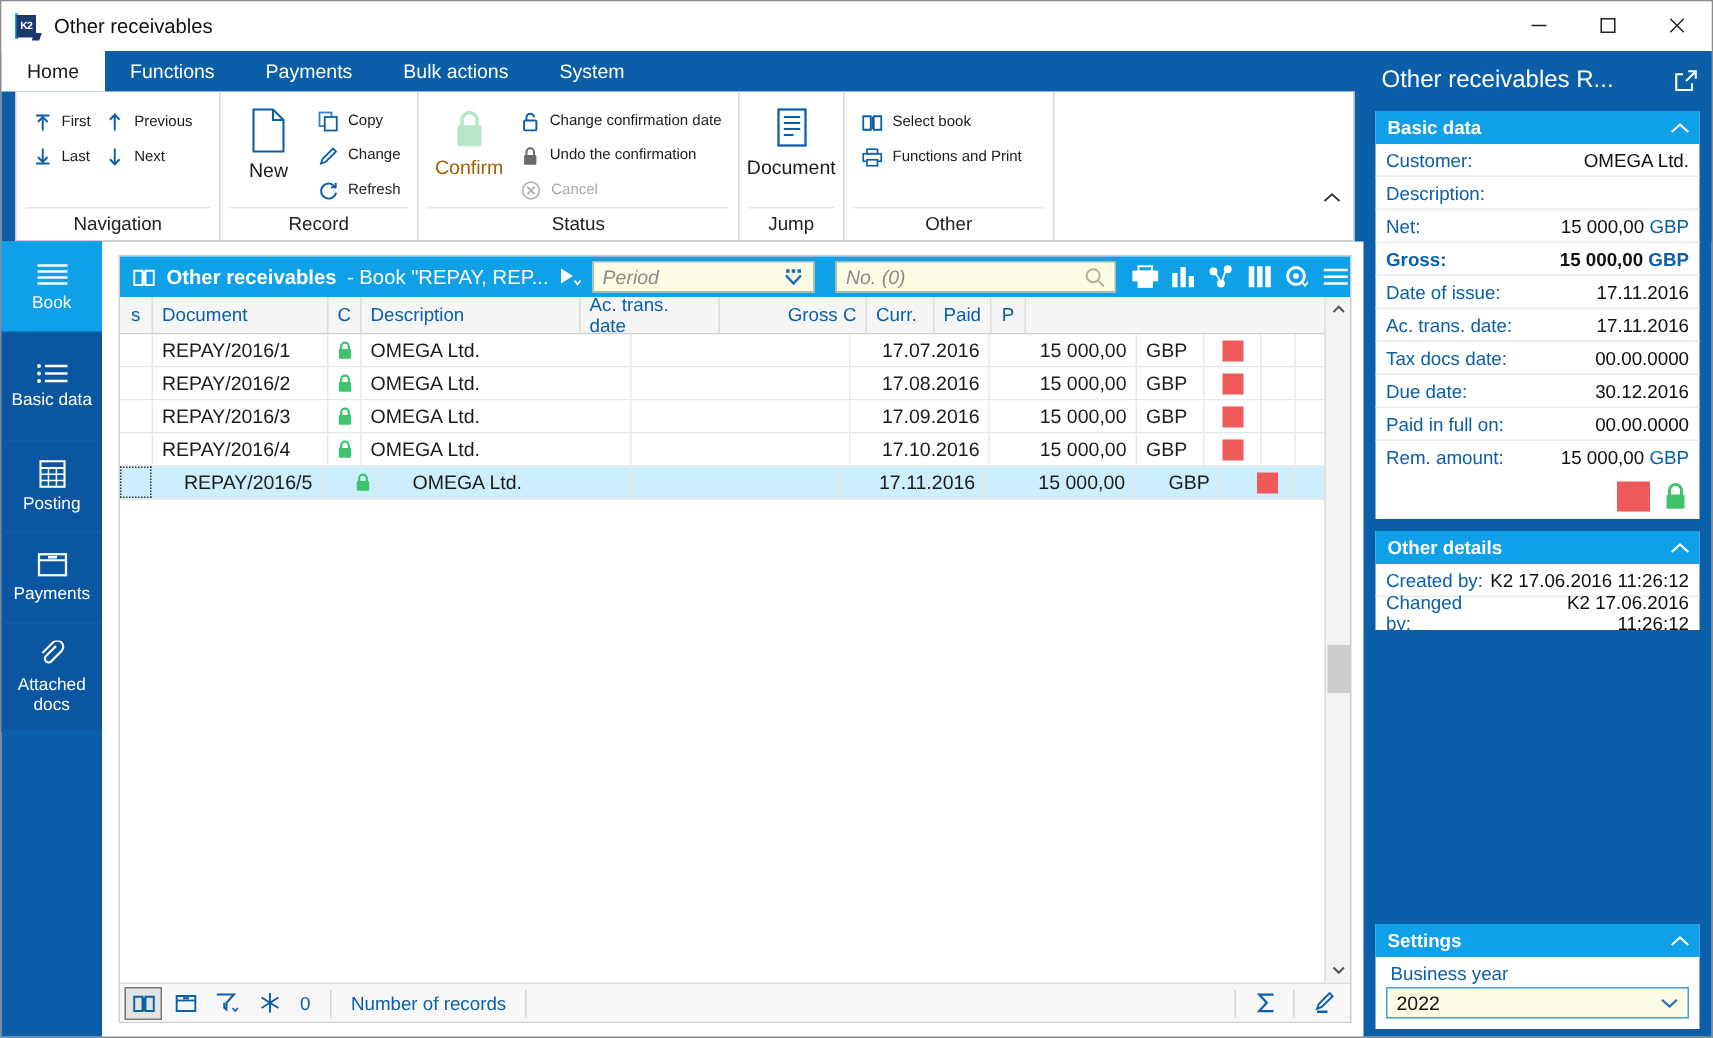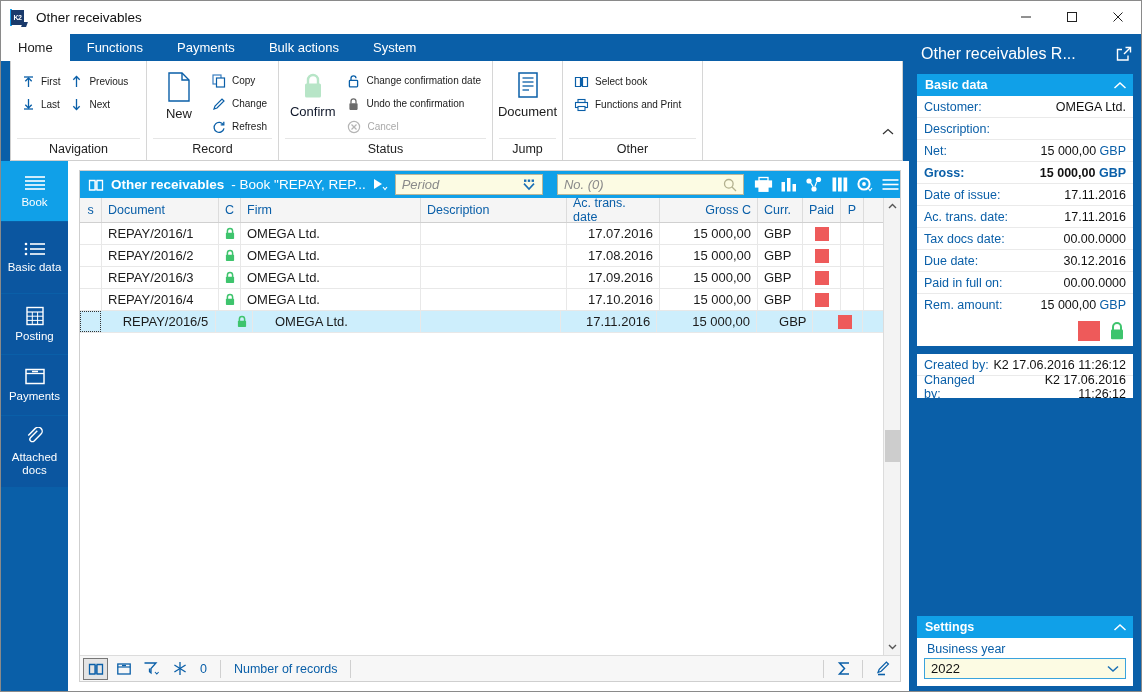--- a/index.html
+++ b/index.html
@@ -32,21 +32,21 @@
   .tab.active { background:#fff; color:#1b1b1b; }
   .ribbon-body { position:absolute; left:9px; top:27px; width:893px; height:100px; background:#fff; border:1px solid #cfcfcf; border-top:none; }
   .groups { position:relative; height:100%; display:flex; }
   .grp { position:relative; height:100%; border-right:1px solid #d6d6d6; display:flex; flex-direction:column; }
   .grp:last-child { border-right:none; }
   .grp-body { flex:1; display:flex; align-items:flex-start; padding:6px 6px 0 6px; }
   .grp-label { height:22px; line-height:20px; text-align:center; font-size:12.5px; color:#222; border-top:1px solid #e6e6e6; margin:0 6px; }
   .smallbtn { display:flex; align-items:center; gap:6px; height:23px; padding:0 5px; font-size:10px; color:#1b1b1b; white-space:nowrap; }
   .smallbtn.disabled { color:#a9a9a9; }
   .bigbtn { width:60px; display:flex; flex-direction:column; align-items:center; justify-content:flex-start; padding-top:4px; font-size:13px; }
-  .bigbtn.disabled { color:#0f172a; }
+  .bigbtn.disabled { color:#a16207; }
   .bigbtn .lbl { margin-top:3px; }
   .col2 { display:flex; flex-direction:column; }
   .ribbon-collapse { position:absolute; right:8px; bottom:24px; font-size:11px; color:#333; }
 
   
   svg { display:block; }
 
   
   .sidebar { position:absolute; left:0; top:160px; width:67px; bottom:0px; background:#0a5fa8; }
   .sb-item { width:67px; height:61px; background:#0b56a0; color:#fff; display:flex; flex-direction:column; align-items:center; justify-content:center; border-bottom:1px solid #0a5fa8; font-size:11.5px; line-height:13px; text-align:center; }
@@ -491,21 +491,20 @@
               <line x1="1.5" y1="13" x2="17.5" y2="13" stroke="#fff" stroke-width="1.6"></line>
             </svg>
         </span>
       </div>
     </div>
 
     <div class="thead">
       <div class="th c col-s">s</div>
       <div class="th col-doc">Document</div>
       <div class="th c col-c">C</div>
-      <div class="th col-firm">Firm</div>
       <div class="th col-desc">Description</div>
       <div class="th r col-date">Ac. trans. date</div>
       <div class="th r col-gross">Gross C</div>
       <div class="th col-curr">Curr.</div>
       <div class="th c col-paid">Paid</div>
       <div class="th c col-p">P</div>
     </div>
 
     <div class="tbody">
 
@@ -763,20 +762,28 @@
         <span>
           <svg width="18" height="20" viewBox="0 0 18 20">
               <path d="M5 9 v-3 a4 4 0 0 1 8 0 v3" fill="none" stroke="#3ec46d" stroke-width="2"></path>
               <rect x="3" y="8.6" width="12" height="9.6" rx="1" fill="#3ec46d"></rect>
             </svg>
         </span>
       </div>
     </div>
 
     <div class="rp-sect">
+      <div class="rp-sect-head">
+        <span>Other details</span>
+        <span>
+          <svg width="14" height="9" viewBox="0 0 14 9">
+              <polyline points="1.5,7 7,2 12.5,7" fill="none" stroke="#fff" stroke-width="1.5"></polyline>
+            </svg>
+        </span>
+      </div>
       <div class="rp-rows">
         <div class="rp-row">
           <span class="rp-k">Created by:</span>
           <span class="rp-v">K2 17.06.2016 11:26:12</span>
         </div>
         <div class="rp-row">
           <span class="rp-k">Changed by:</span>
           <span class="rp-v">K2 17.06.2016 11:26:12</span>
         </div>
       </div>

